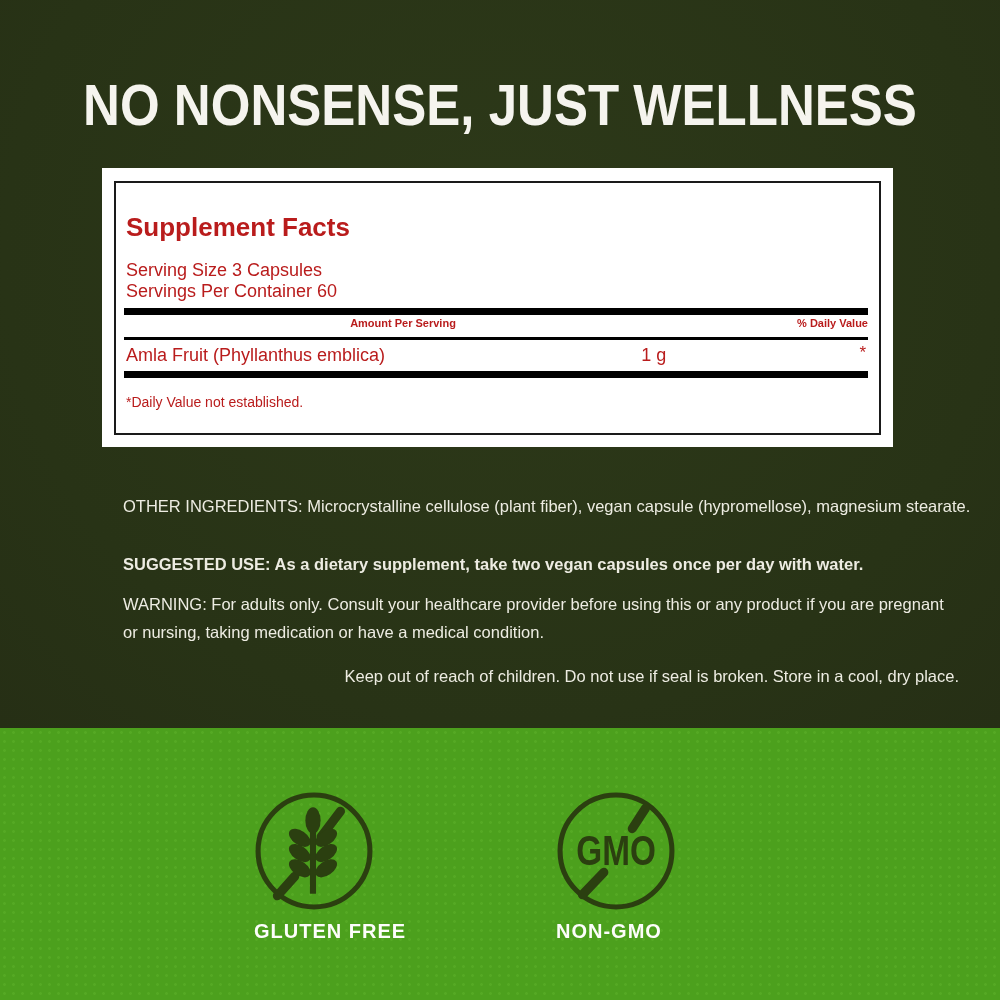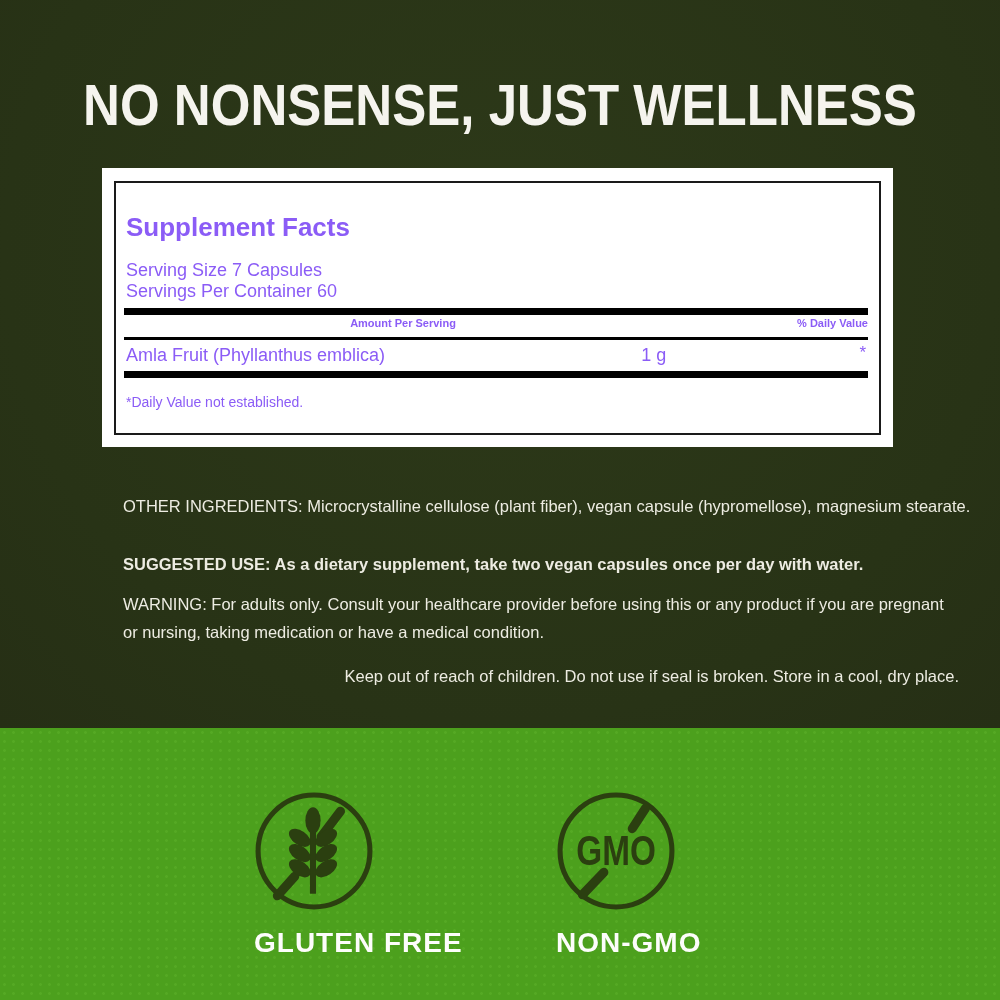--- a/index.html
+++ b/index.html
@@ -19,21 +19,21 @@
     position:absolute;left:0;right:0;top:76px;margin:0;
     text-align:center;color:#f5f4ee;
     font-size:58px;line-height:58px;font-weight:bold;
     letter-spacing:0px;white-space:nowrap;
     transform:scaleX(0.88);transform-origin:center;
   }
 
   
   .facts-card{
     position:absolute;left:102px;top:168px;width:791px;height:279px;
-    background:#ffffff;color:#8b5cf6;
+    background:#ffffff;color:#b91c1c;
   }
   .facts-inner{
     position:absolute;left:12px;top:13px;right:12px;bottom:12px;
     border:2px solid #1a1a1a;
   }
   .facts-card *{box-sizing:border-box;}
   .sf-title{
     position:absolute;left:24px;top:44px;
     font-size:26px;font-weight:bold;letter-spacing:0;
   }
@@ -67,38 +67,38 @@
     background-image:radial-gradient(#55a924 1.3px, rgba(0,0,0,0) 1.5px);
     background-size:9px 9px;
   }
   .badges{
     position:absolute;left:0;right:0;top:63px;
     display:flex;justify-content:center;gap:112px;
   }
   .badge{display:flex;flex-direction:column;width:190px;}
   .badge svg{display:block;}
   .badge-label{
-    margin-top:16px;color:#fdfdfb;font-size:28px;font-weight:bold;
+    margin-top:9px;color:#fdfdfb;font-size:20px;font-weight:bold;
     letter-spacing:1px;white-space:nowrap;
   }
 </style>
 </head>
 <body>
 
 <div class="page">
 
   <section class="top-section">
 
     <h1 class="headline">NO NONSENSE, JUST WELLNESS</h1>
 
     <div class="facts-card">
       <div class="facts-inner"></div>
 
       <div class="sf-title">Supplement Facts</div>
-      <div class="serving-line1">Serving Size 7 Capsules</div>
+      <div class="serving-line1">Serving Size 3 Capsules</div>
       <div class="serving-line2">Servings Per Container 60</div>
 
       <div class="bar bar-top"></div>
 
       <div class="hdr-row">
         <span class="hdr-amount">Amount Per Serving</span>
         <span class="hdr-dv">% Daily Value</span>
       </div>
 
       <div class="thin-rule"></div>

